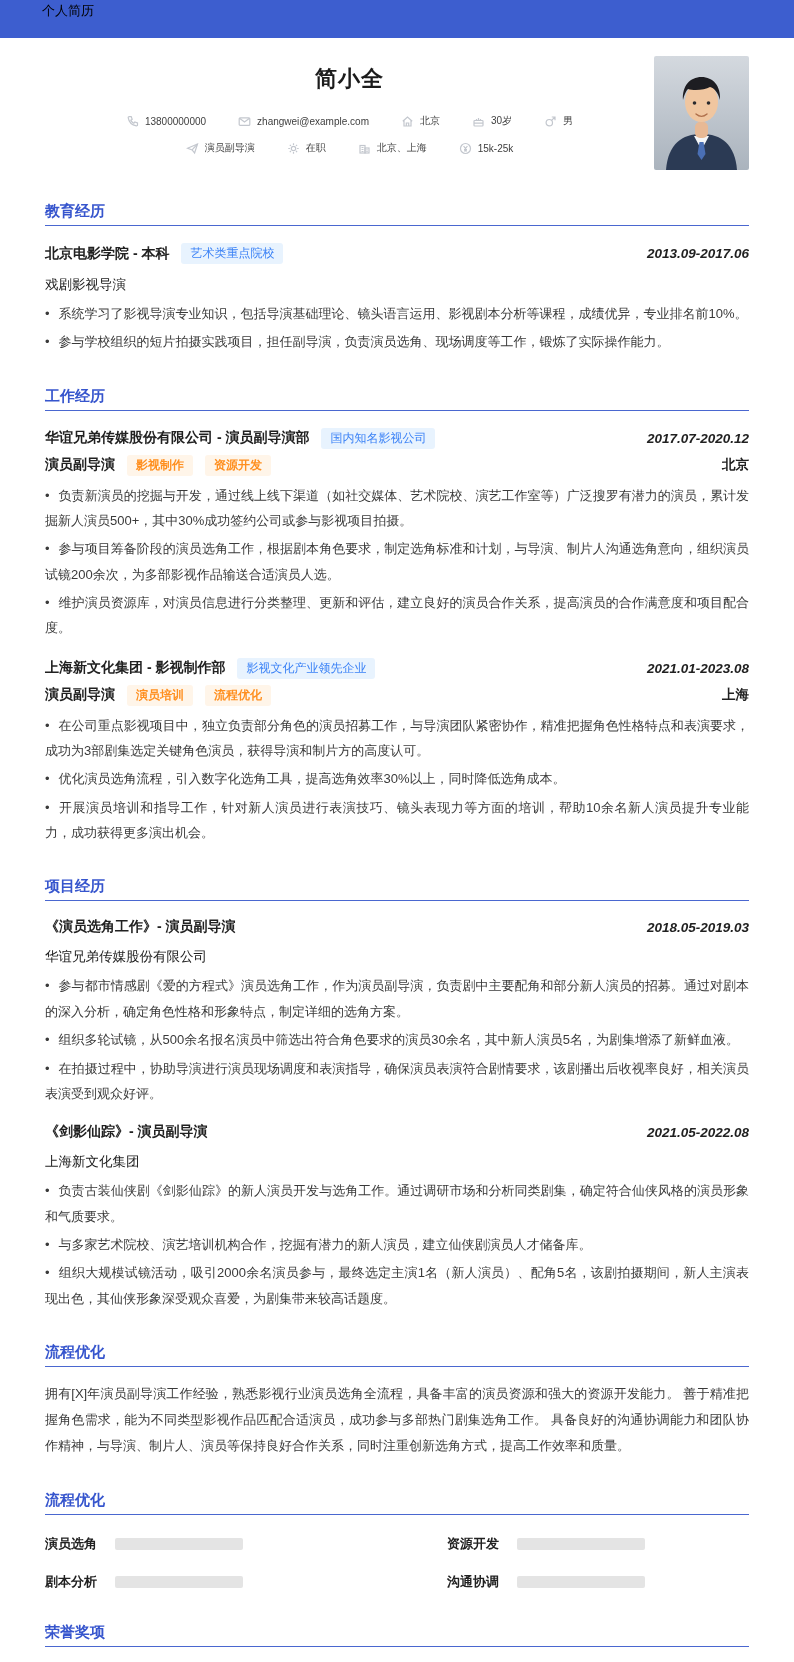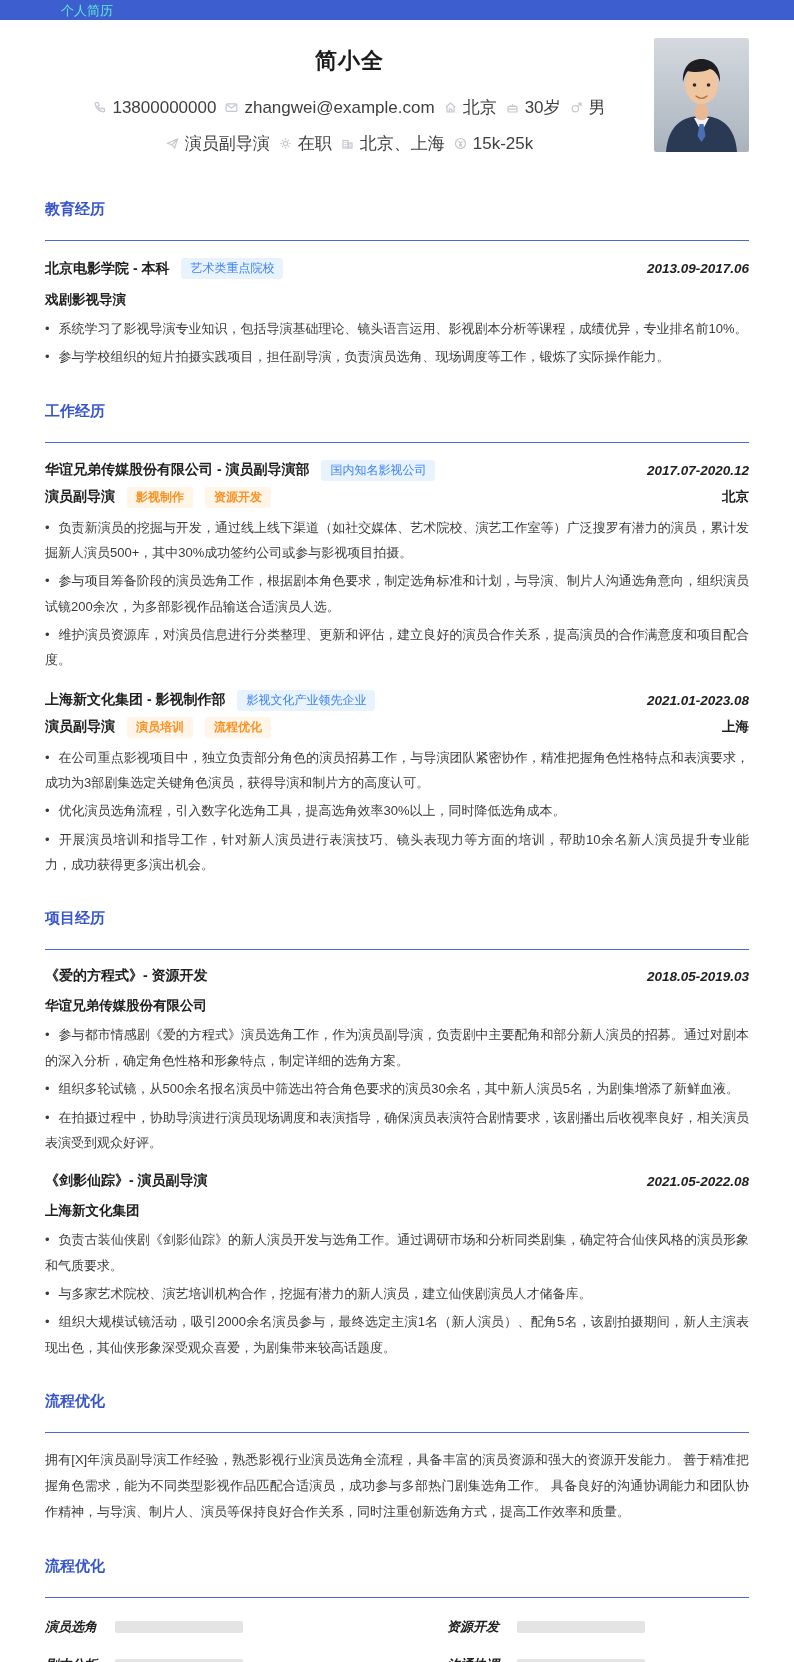--- a/index.html
+++ b/index.html
@@ -3,74 +3,74 @@
 <meta charset="utf-8">
 <style>
   * { box-sizing: border-box; margin: 0; padding: 0; }
   html, body { background: #fff; }
   body {
     width: 794px;
     font-family: "Liberation Sans", "DejaVu Sans", sans-serif;
     color: #333;
   }
   .topbar {
-    height: 20px;
+    height: 38px;
     background: #3d5ecf;
-    color: #5eead4;
+    color: #000000;
     font-size: 13px;
     line-height: 21px;
-    padding-left: 61px;
+    padding-left: 42px;
   }
   .content { padding: 0 45px 28px 45px; }
 
   
   .header { display: flex; margin-top: 14px; }
   .header-left { flex: 1; text-align: center; padding-top: 2px; }
   .name { font-size: 22px; font-weight: bold; color: #1b1b1b; margin: 10px 0 20px; letter-spacing: 1px; }
-  .meta-row { display: flex; justify-content: center; align-items: center; gap: 9px; font-size: 17px; color: #404040; margin-bottom: 13px; }
+  .meta-row { display: flex; justify-content: center; align-items: center; gap: 32px; font-size: 10px; color: #404040; margin-bottom: 13px; }
   .meta-item { display: flex; align-items: center; gap: 6px; white-space: nowrap; }
   .meta-item .ico { display: flex; align-items: center; }
   .meta-item .ico svg { display: block; }
   .photo { width: 95px; height: 114px; border-radius: 2px; overflow: hidden; flex: none; margin-top: 4px; }
   .photo svg { display: block; }
 
   
   .sec-title {
     color: #3655cd;
     font-size: 15px;
     font-weight: bold;
-    padding-bottom: 21px;
+    padding-bottom: 4px;
     border-bottom: 1px solid #4a67d0;
     margin-top: 32px;
     margin-bottom: 6px;
   }
   .entry-row {
     display: flex; justify-content: space-between; align-items: center;
     margin-top: 17px; margin-bottom: 4px; text-align: center;
   }
   .entry-left { display: flex; align-items: center; }
   .entry-title { font-size: 14px; font-weight: bold; color: #212121; }
   .entry-date { font-size: 13.5px; font-weight: bold; color: #212121; font-style: italic; }
   .entry-city { font-size: 13.5px; font-weight: bold; color: #212121; }
   .badge-blue {
     font-size: 12px; color: #3b82f6; background: #e8f3fe;
     padding: 2px 9px; border-radius: 3px; margin-left: 12px; font-weight: normal;
   }
   .tag-orange {
     font-size: 12px; color: #ff8f1f; background: #fff5e9;
     padding: 2px 9px; border-radius: 3px; margin-left: 12px; font-weight: bold;
   }
-  .sub-bold { font-size: 13.5px; font-weight: bold; color: #212121; margin-top: 12px; }
+  .sub-bold { font-size: 13.5px; font-weight: normal; color: #212121; margin-top: 12px; }
   .bullets { margin-top: 7px; }
   .bullet { font-size: 13px; color: #3a3a3a; line-height: 1.95; margin: 3px 0; text-align: justify; }
   .bullet::before { content: "•"; margin-right: 9px; color: #3a3a3a; }
   .summary-text { font-size: 13px; color: #3a3a3a; line-height: 2.0; margin-top: 14px; text-align: justify; }
 
   
-  .skill-grid { display: grid; grid-template-columns: 1fr 1fr; column-gap: 100px; row-gap: 20px; margin-top: 20px; font-style: italic; }
+  .skill-grid { display: grid; grid-template-columns: 1fr 1fr; column-gap: 100px; row-gap: 20px; margin-top: 20px; }
   .skill { display: flex; align-items: center; }
   .skill-label { font-size: 13px; font-weight: bold; color: #212121; width: 64px; flex: none; }
   .skill-track { width: 128px; height: 12px; background: #e4e4e4; border-radius: 2px; margin-left: 6px; position: relative; overflow: hidden; }
   .skill-fill { height: 100%; background: #3b5acf; clip-path: polygon(0 0, 100% 0, calc(100% - 7px) 100%, 0 100%); }
 </style>
 </head>
 <body>
 
 <div class="topbar">
   <span>个人简历</span>
@@ -257,21 +257,21 @@
         <div class="bullet">开展演员培训和指导工作，针对新人演员进行表演技巧、镜头表现力等方面的培训，帮助10余名新人演员提升专业能力，成功获得更多演出机会。</div>
       </div>
     </div>
   </div>
 
   <div>
     <div class="sec-title">项目经历</div>
 
     <div>
       <div class="entry-row">
-        <span class="entry-title">《爱的方程式》- 资源开发</span>
+        <span class="entry-title">《演员选角工作》- 演员副导演</span>
         <span class="entry-date">2018.05-2019.03</span>
       </div>
       <div class="sub-bold">华谊兄弟传媒股份有限公司</div>
       <div class="bullets">
         <div class="bullet">参与都市情感剧《爱的方程式》演员选角工作，作为演员副导演，负责剧中主要配角和部分新人演员的招募。通过对剧本的深入分析，确定角色性格和形象特点，制定详细的选角方案。</div>
         <div class="bullet">组织多轮试镜，从500余名报名演员中筛选出符合角色要求的演员30余名，其中新人演员5名，为剧集增添了新鲜血液。</div>
         <div class="bullet">在拍摄过程中，协助导演进行演员现场调度和表演指导，确保演员表演符合剧情要求，该剧播出后收视率良好，相关演员表演受到观众好评。</div>
       </div>
     </div>
 

